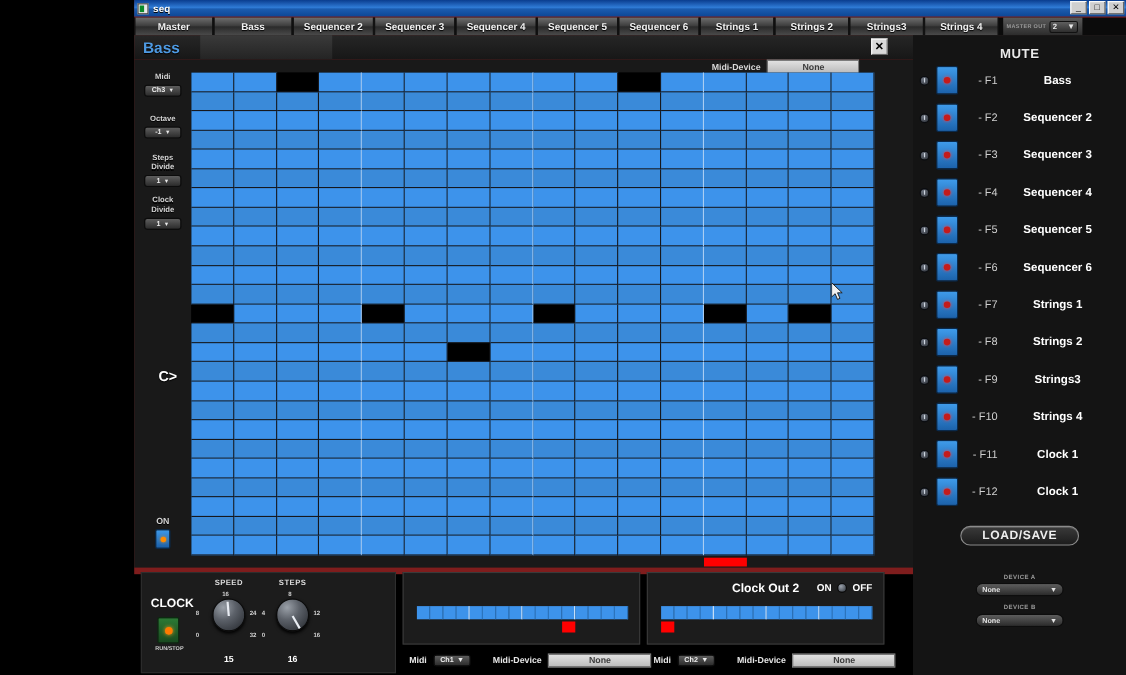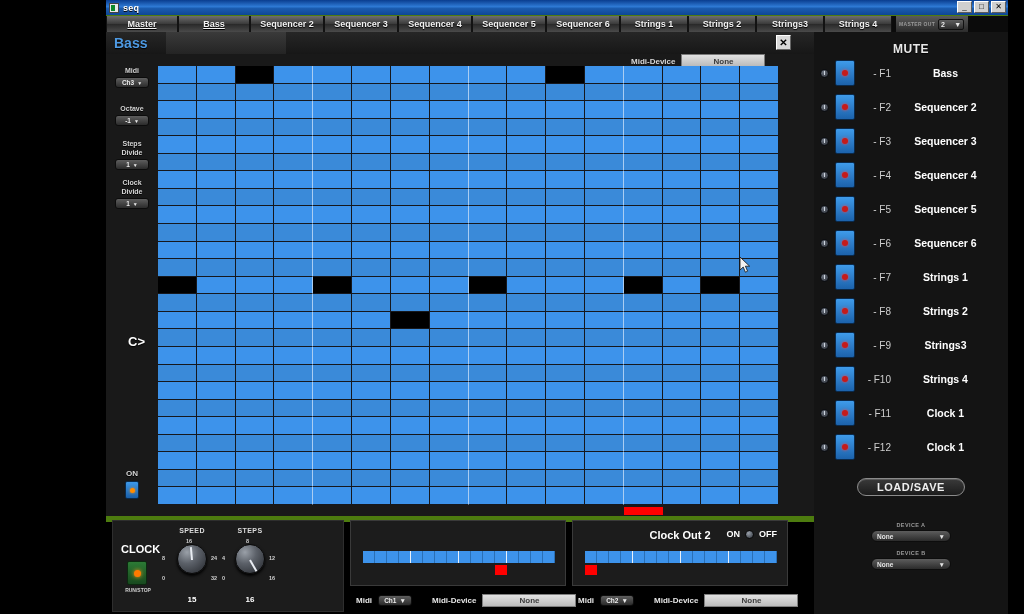--- a/index.html
+++ b/index.html
@@ -5,22 +5,22 @@
   * { box-sizing: border-box; margin: 0; padding: 0; }
   html, body {
     width: 1024px; height: 614px;
     background: #000; overflow: hidden;
     font-family: "Liberation Sans", sans-serif;
   }
   #app { position: relative; width: 1024px; height: 614px; background:#000; }
 
   
   .os-window {
-    position: absolute; left: 106px; top: 0; width: 902px; height: 522px;
-    background: #4d7c0f;
+    position: absolute; left: 122px; top: 0; width: 902px; height: 522px;
+    background: #7f1d1d;
   }
   .titlebar {
     position:absolute; left:0; top:0; width:902px; height:15px;
     background: linear-gradient(to bottom,#0a3d8f 0%, #2f7bd6 45%, #1b5cb0 55%, #0e4795 100%);
     display:flex; align-items:center; padding-left:3px;
   }
   .titlebar .tb-icon{
     width:10px;height:10px;background:#e8e8e8;border:1px solid #444;
     position:relative; flex:0 0 auto; margin-right:4px;
   }
@@ -43,21 +43,21 @@
     position:absolute; left:0; top:16px; width:902px; height:16px;
     background:#0b0b0b; display:flex; align-items:stretch;
   }
   .tab{
     height:16px; background:linear-gradient(to bottom,#6e6e6e 0%,#3c3c3c 48%,#2a2a2a 52%,#4a4a4a 100%);
     border-left:1px solid #121212; border-right:1px solid #121212;
     color:#f2f2f2; font-size:9px; font-weight:bold;
     display:flex; align-items:center; justify-content:center;
     text-shadow:0 1px 1px #000; white-space:nowrap; cursor:pointer;
   }
-  .tab.w1{ width:72px;text-decoration:underline; } .tab.w2{ width:74px; } .tab.w3{ width:68px; }
+  .tab.w1{ width:72px; } .tab.w2{ width:74px; } .tab.w3{ width:68px; }
   .master-out{
     margin-left:4px; height:16px; width:72px; display:flex; align-items:center; gap:3px;
     background:linear-gradient(to bottom,#5a5a5a,#2c2c2c); padding:0 3px;
   }
   .master-out .mo-label{ color:#9a9a9a; font-size:5px; font-weight:bold; letter-spacing:.3px; }
   .mo-sel{
     width:26px; height:11px; background:linear-gradient(to bottom,#5f5f5f,#2e2e2e);
     border:1px solid #111; border-radius:2px; color:#e9e9e9; font-size:7px; font-weight:bold;
     display:flex; align-items:center; justify-content:space-between; padding:0 2px;
   }

